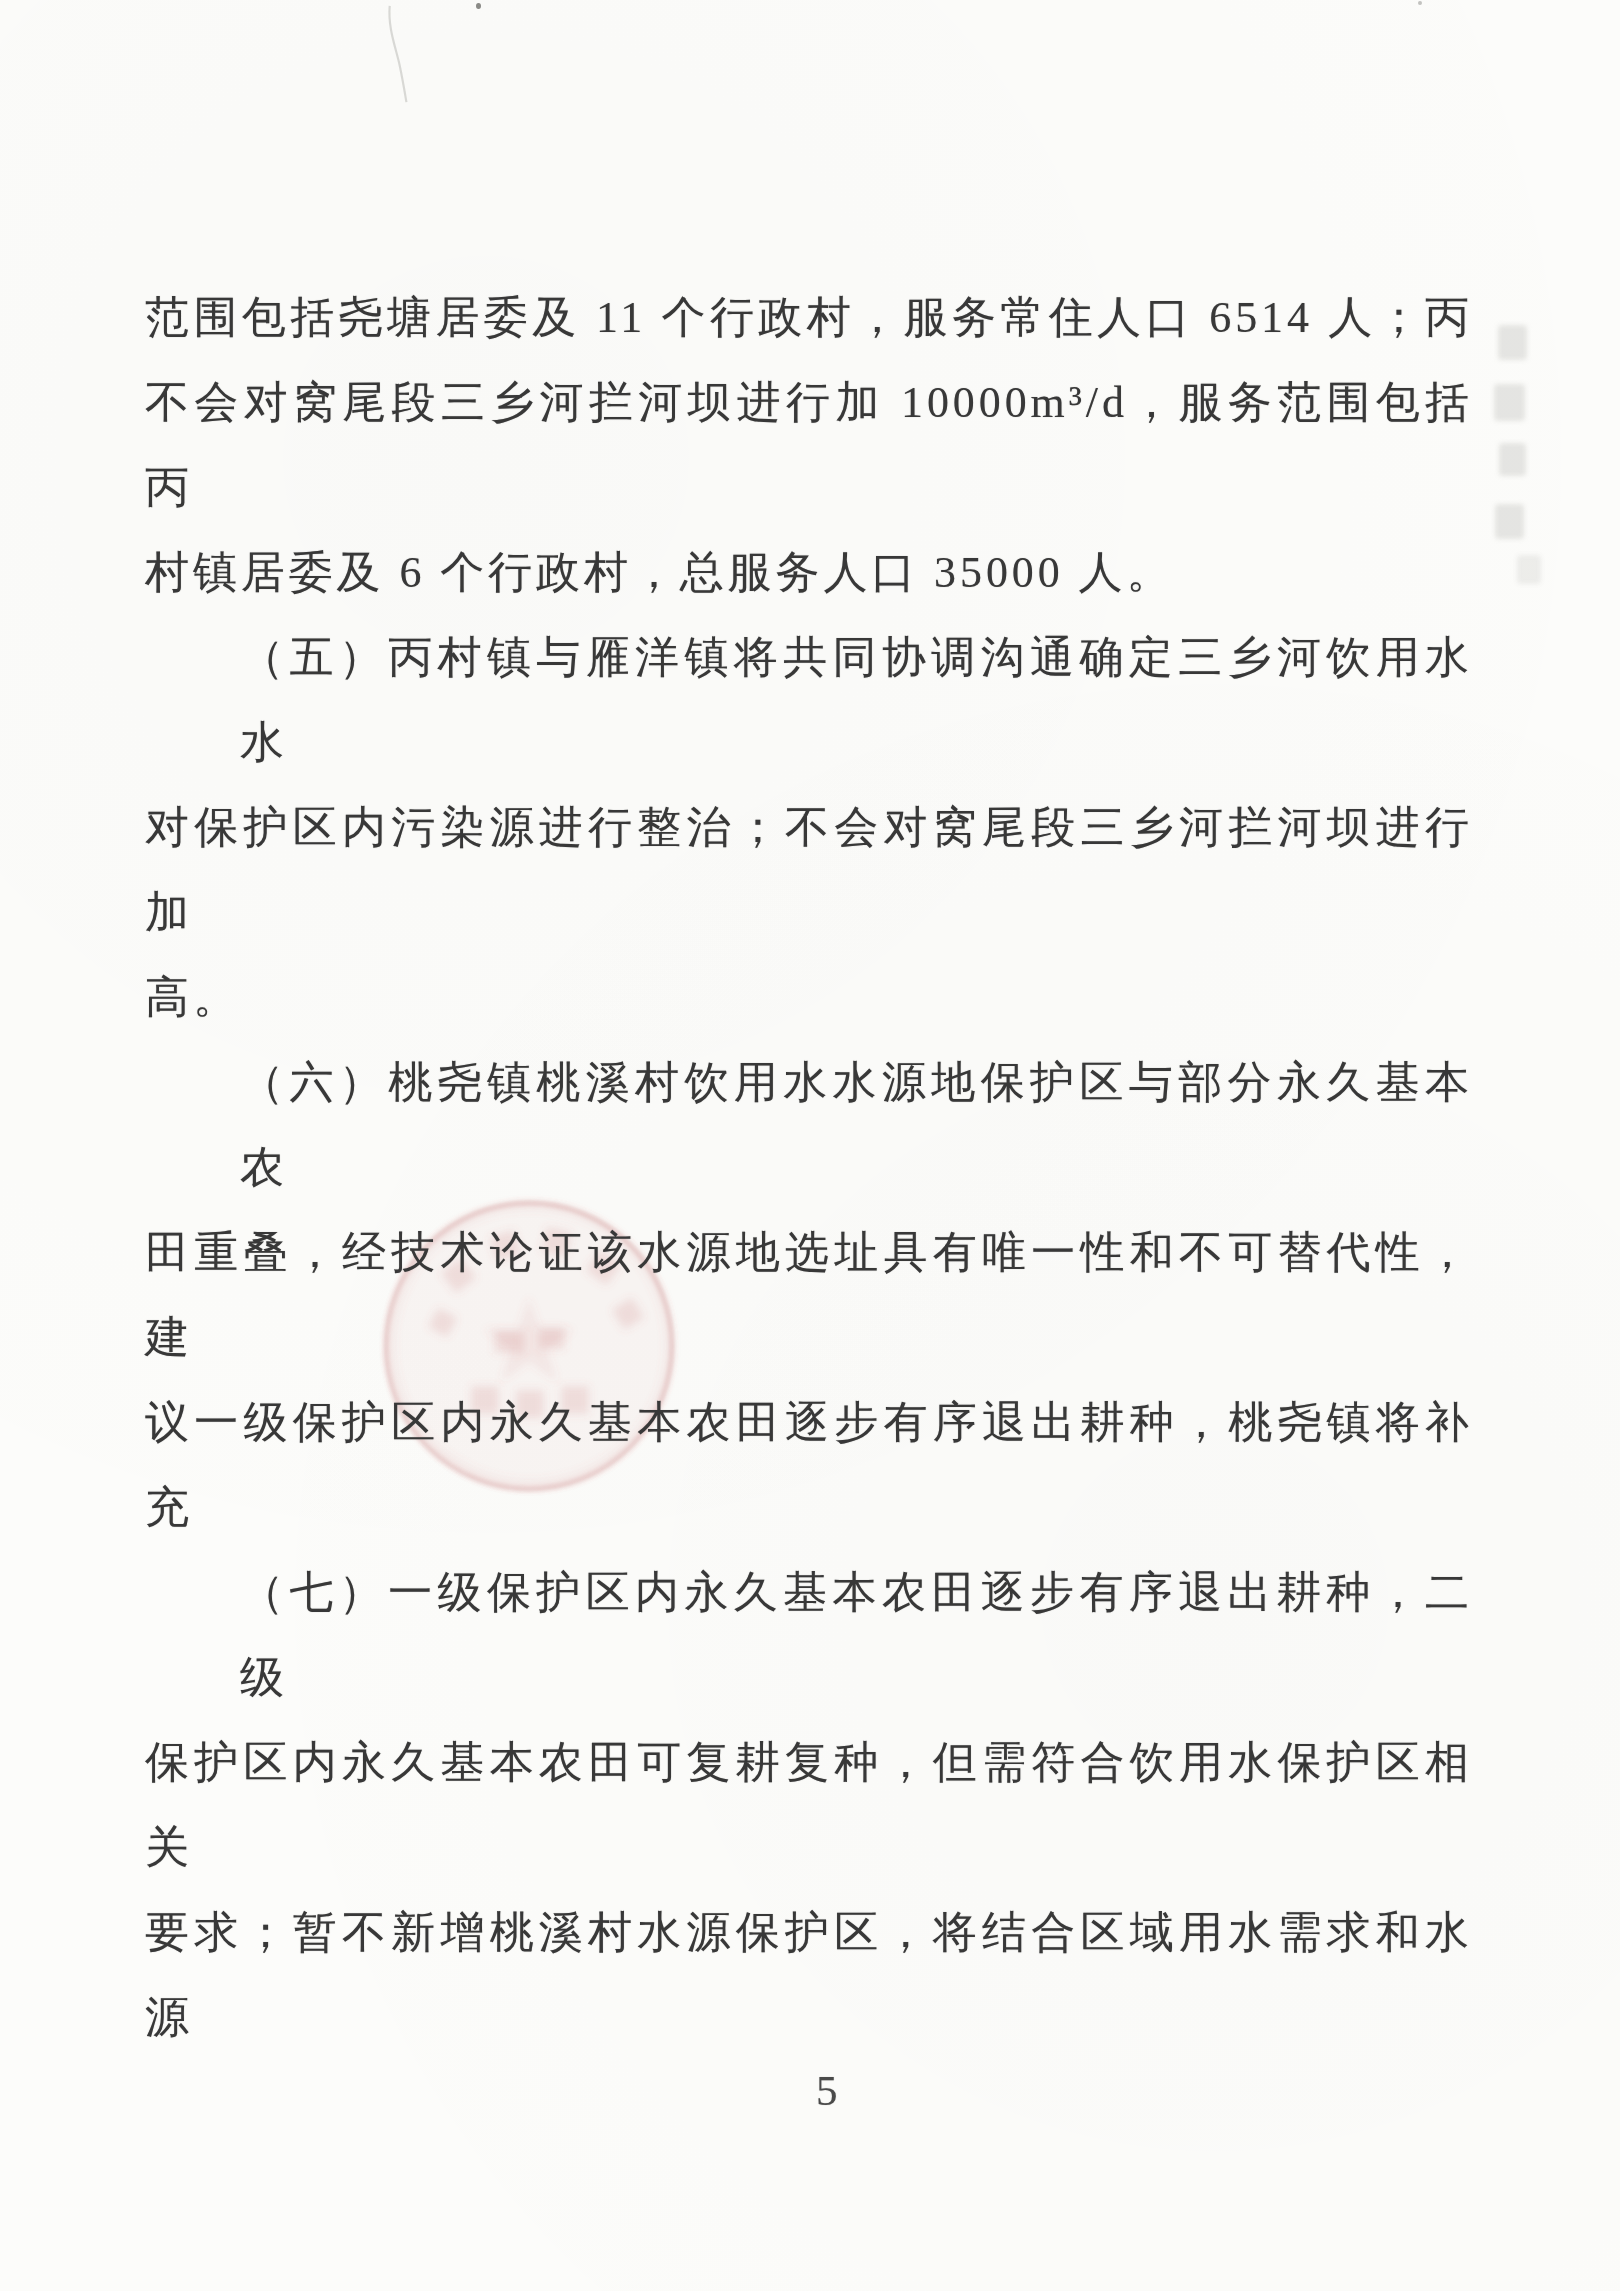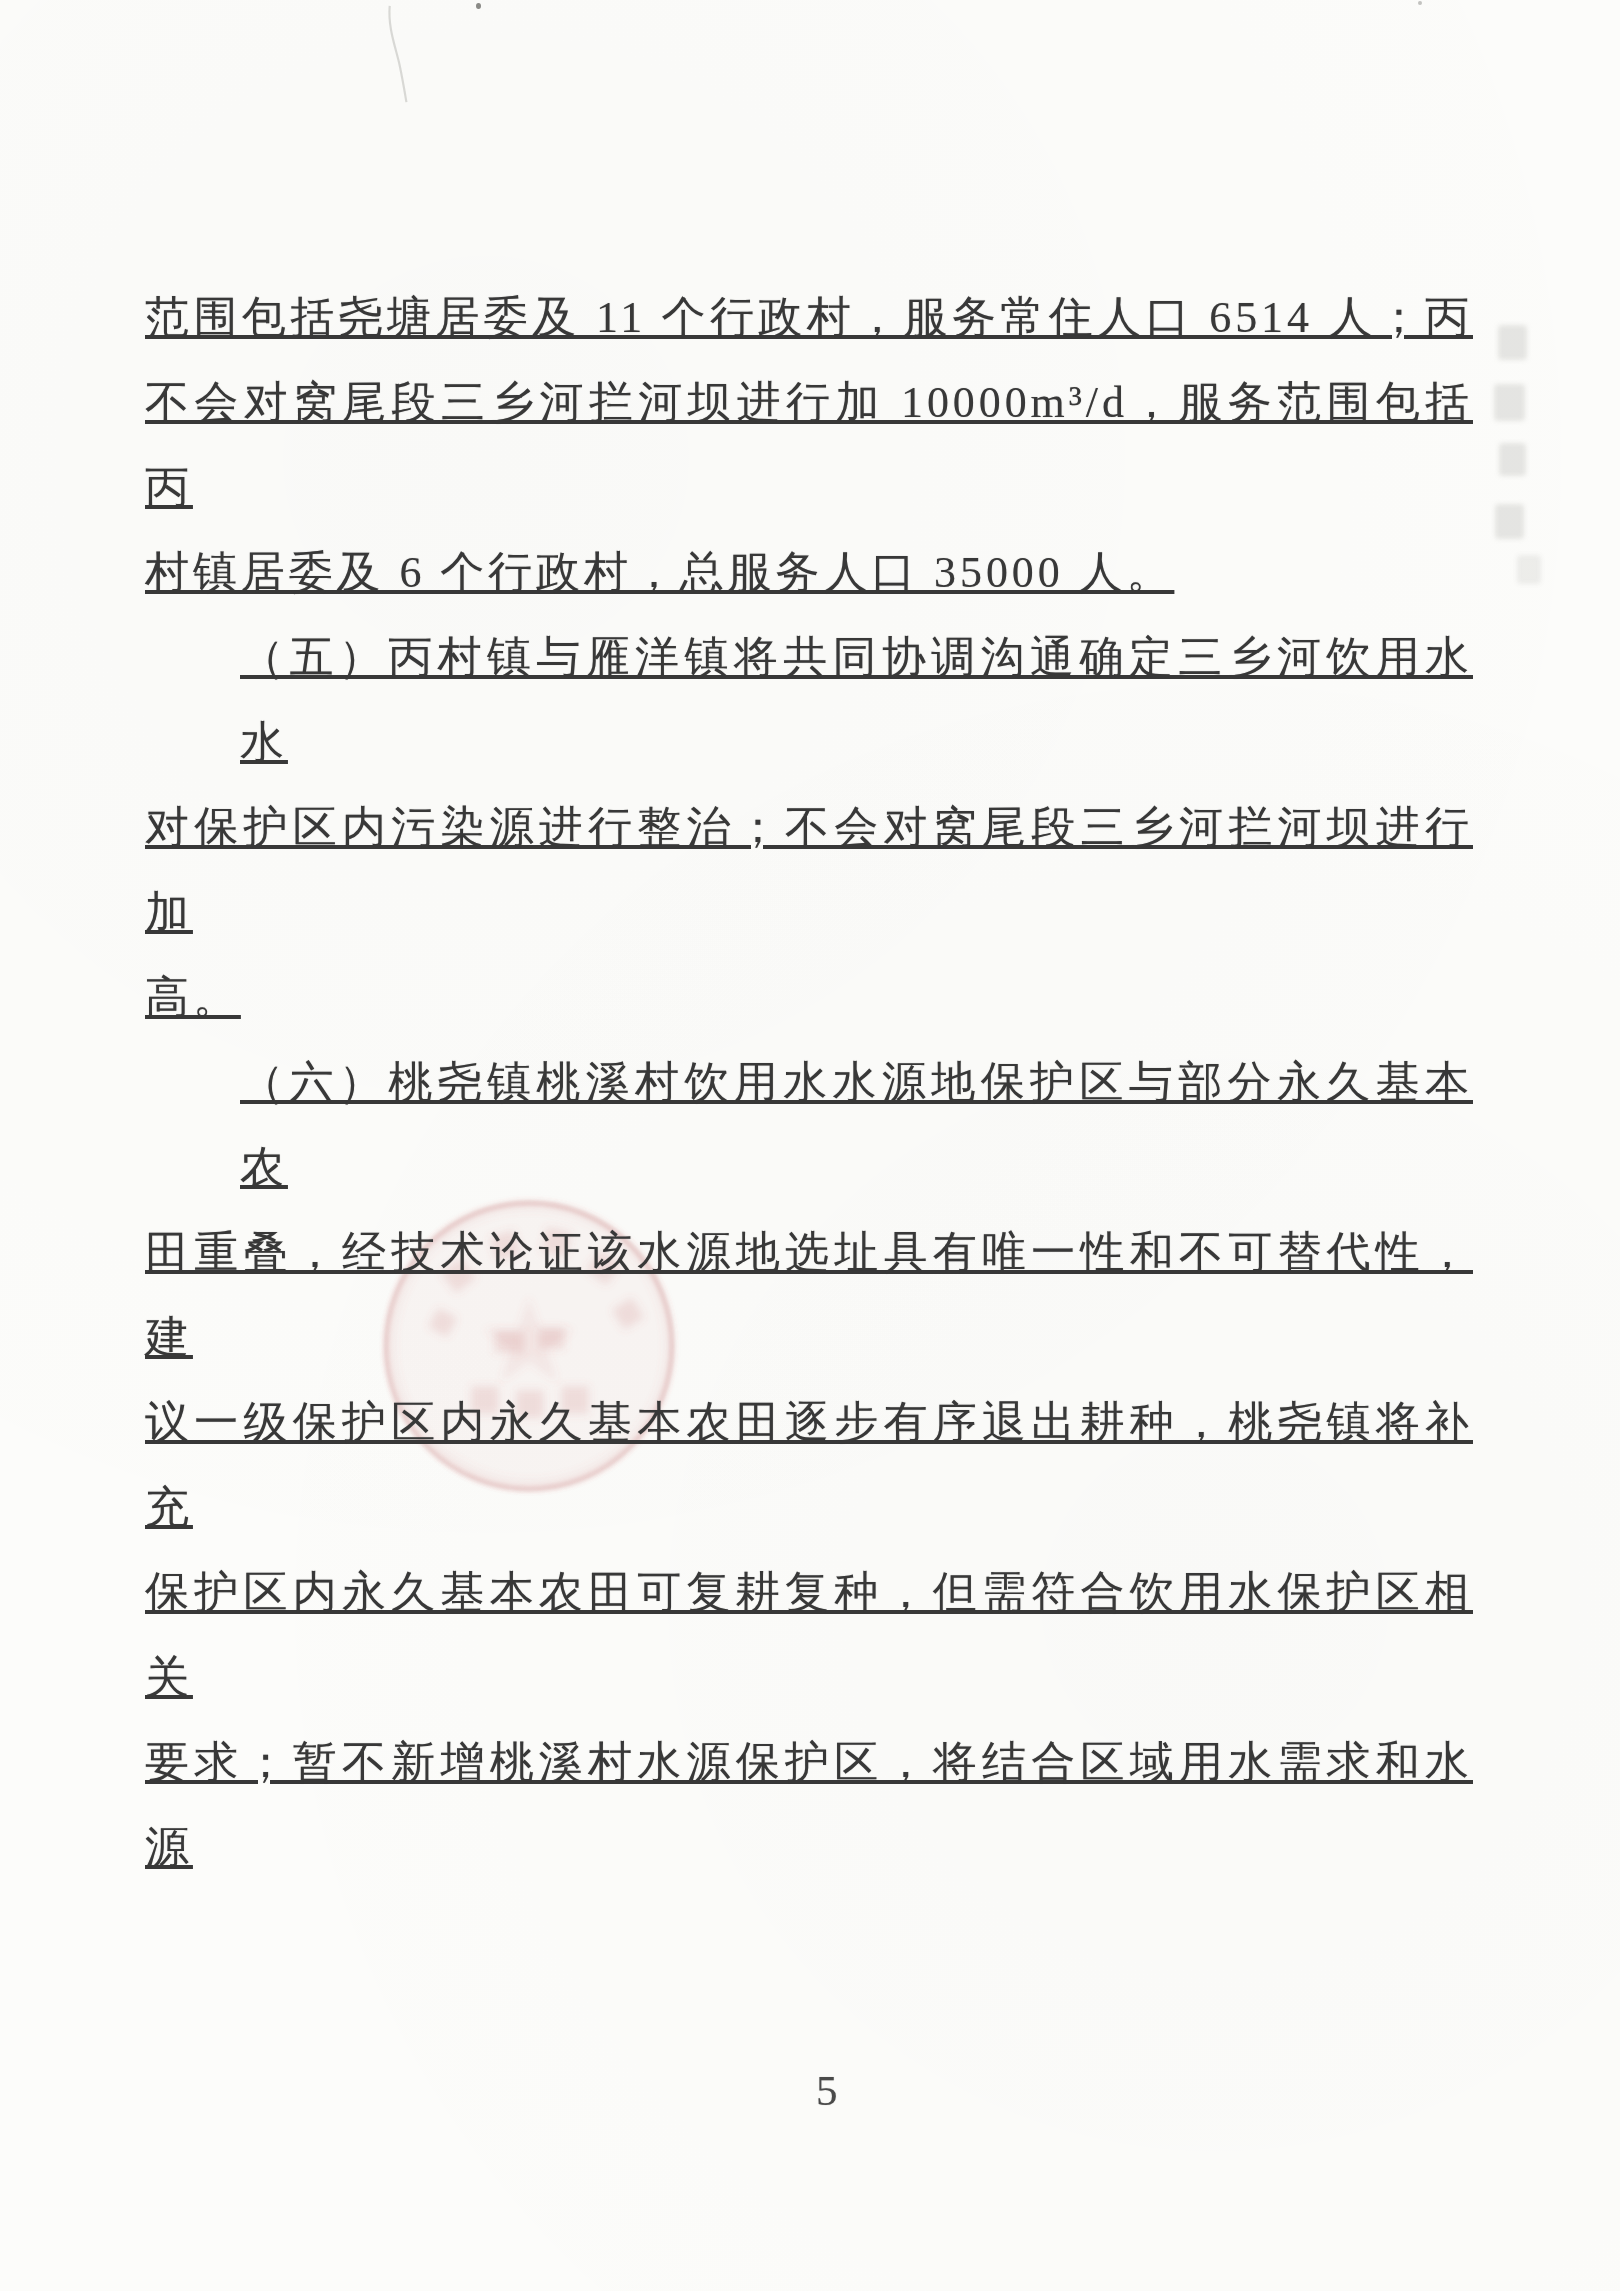--- a/index.html
+++ b/index.html
@@ -19,21 +19,21 @@
   }
   .textblock {
     position: absolute; left: 145px; top: 275px;
     width: 1328px;
     font-size: 44px; line-height: 85px;
     color: #383838;
     letter-spacing: 3.9px;
     text-shadow: 0 0 1px rgba(70,70,70,0.45);
     z-index: 3;
   }
-  .line { white-space: nowrap; text-align: left; text-decoration: underline; }
+  .line { white-space: nowrap; text-align: left; }
   .line.fill { white-space: normal; text-align: justify; text-align-last: justify; }
   .line.indent { padding-left: 95px; }
   .pagenum {
     position: absolute; left: 16.7px; top: 2066px; width: 1620px;
     text-align: center; font-size: 43px; color: #4a4a4a;
     letter-spacing: 0; z-index: 3;
     text-shadow: 0 0 1px rgba(70,70,70,0.4);
   }
   .seal { position: absolute; left: 377px; top: 1194px; z-index: 1; }
   .scratch { position: absolute; left: 372px; top: 0; z-index: 2; }
@@ -93,20 +93,21 @@
   <div class="textblock">
     <div class="line fill">范围包括尧塘居委及 11 个行政村，服务常住人口 6514 人；丙</div>
     <div class="line fill">不会对窝尾段三乡河拦河坝进行加 10000m³/d，服务范围包括丙</div>
     <div class="line">村镇居委及 6 个行政村，总服务人口 35000 人。</div>
     <div class="line fill indent">（五）丙村镇与雁洋镇将共同协调沟通确定三乡河饮用水水</div>
     <div class="line fill">对保护区内污染源进行整治；不会对窝尾段三乡河拦河坝进行加</div>
     <div class="line">高。</div>
     <div class="line fill indent">（六）桃尧镇桃溪村饮用水水源地保护区与部分永久基本农</div>
     <div class="line fill">田重叠，经技术论证该水源地选址具有唯一性和不可替代性，建</div>
     <div class="line fill">议一级保护区内永久基本农田逐步有序退出耕种，桃尧镇将补充</div>
+    <div class="line fill indent">（七）一级保护区内永久基本农田逐步有序退出耕种，二级</div>
     <div class="line fill">保护区内永久基本农田可复耕复种，但需符合饮用水保护区相关</div>
     <div class="line fill">要求；暂不新增桃溪村水源保护区，将结合区域用水需求和水源</div>
 
   </div>
 
   <div class="pagenum">5</div>
 
 </div>
 
 

